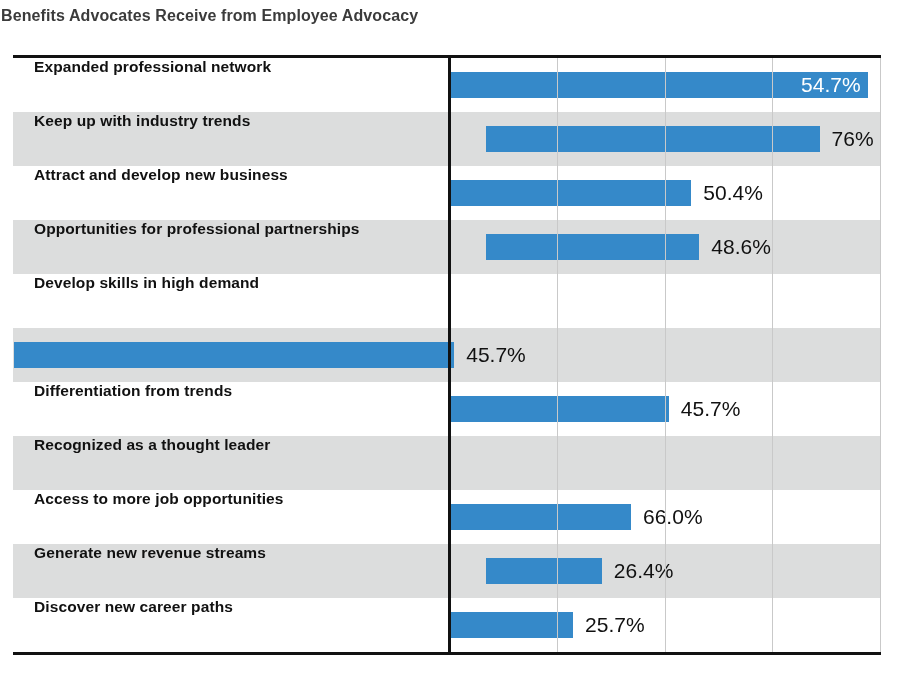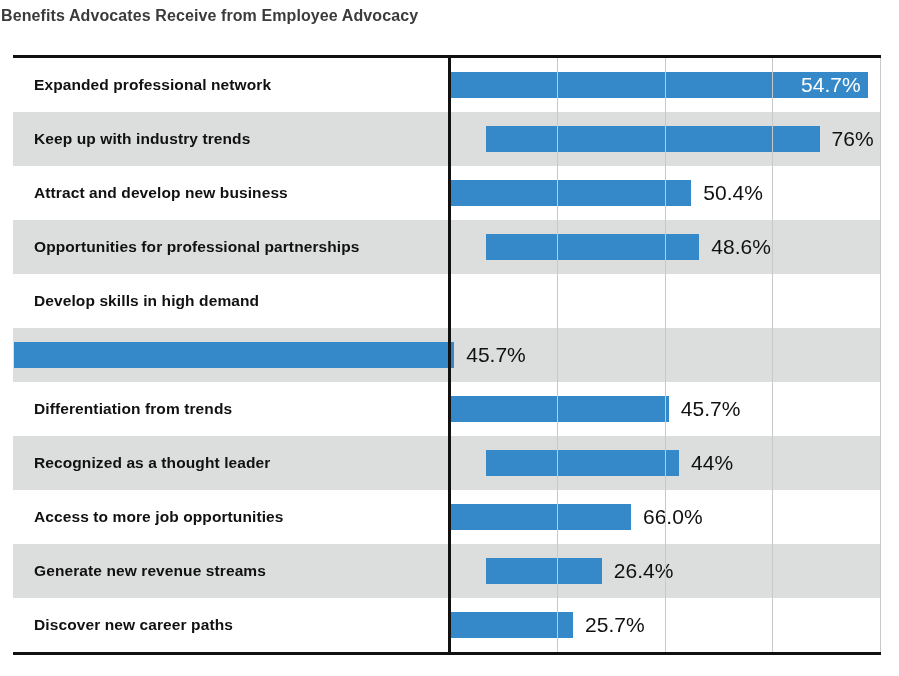--- a/index.html
+++ b/index.html
@@ -34,21 +34,20 @@
     border-top: 3px solid var(--axis, #111);
     border-bottom: 3px solid var(--axis, #111);
   }
   .rows {
     position: relative;
     width: 100%;
     z-index: 0;
   }
   .row {
     display: flex;
-    align-items: center;
     height: 54px;
     background: #ffffff;
   }
   .row.striped {
     background: var(--stripe, #dcdddd);
     gap: 36px;
   }
   .label-cell {
     width: 436px;
     flex: 0 0 436px;
@@ -164,24 +163,20 @@
         </div>
         <div class="row">
           <div class="label-cell"><span class="cat">Differentiation from trends</span></div>
           <div class="bar-cell">
             <div class="bar" style="width:50.78%"></div>
             <span class="val">45.7%</span>
           </div>
         </div>
         <div class="row striped">
           <div class="label-cell"><span class="cat">Recognized as a thought leader</span></div>
-          <div class="bar-cell">
-            <div class="bar" style="width:48.89%"></div>
-            <span class="val">44%</span>
-          </div>
         </div>
         <div class="row">
           <div class="label-cell"><span class="cat">Access to more job opportunities</span></div>
           <div class="bar-cell">
             <div class="bar" style="width:42.00%"></div>
             <span class="val">66.0%</span>
           </div>
         </div>
         <div class="row striped">
           <div class="label-cell"><span class="cat">Generate new revenue streams</span></div>

